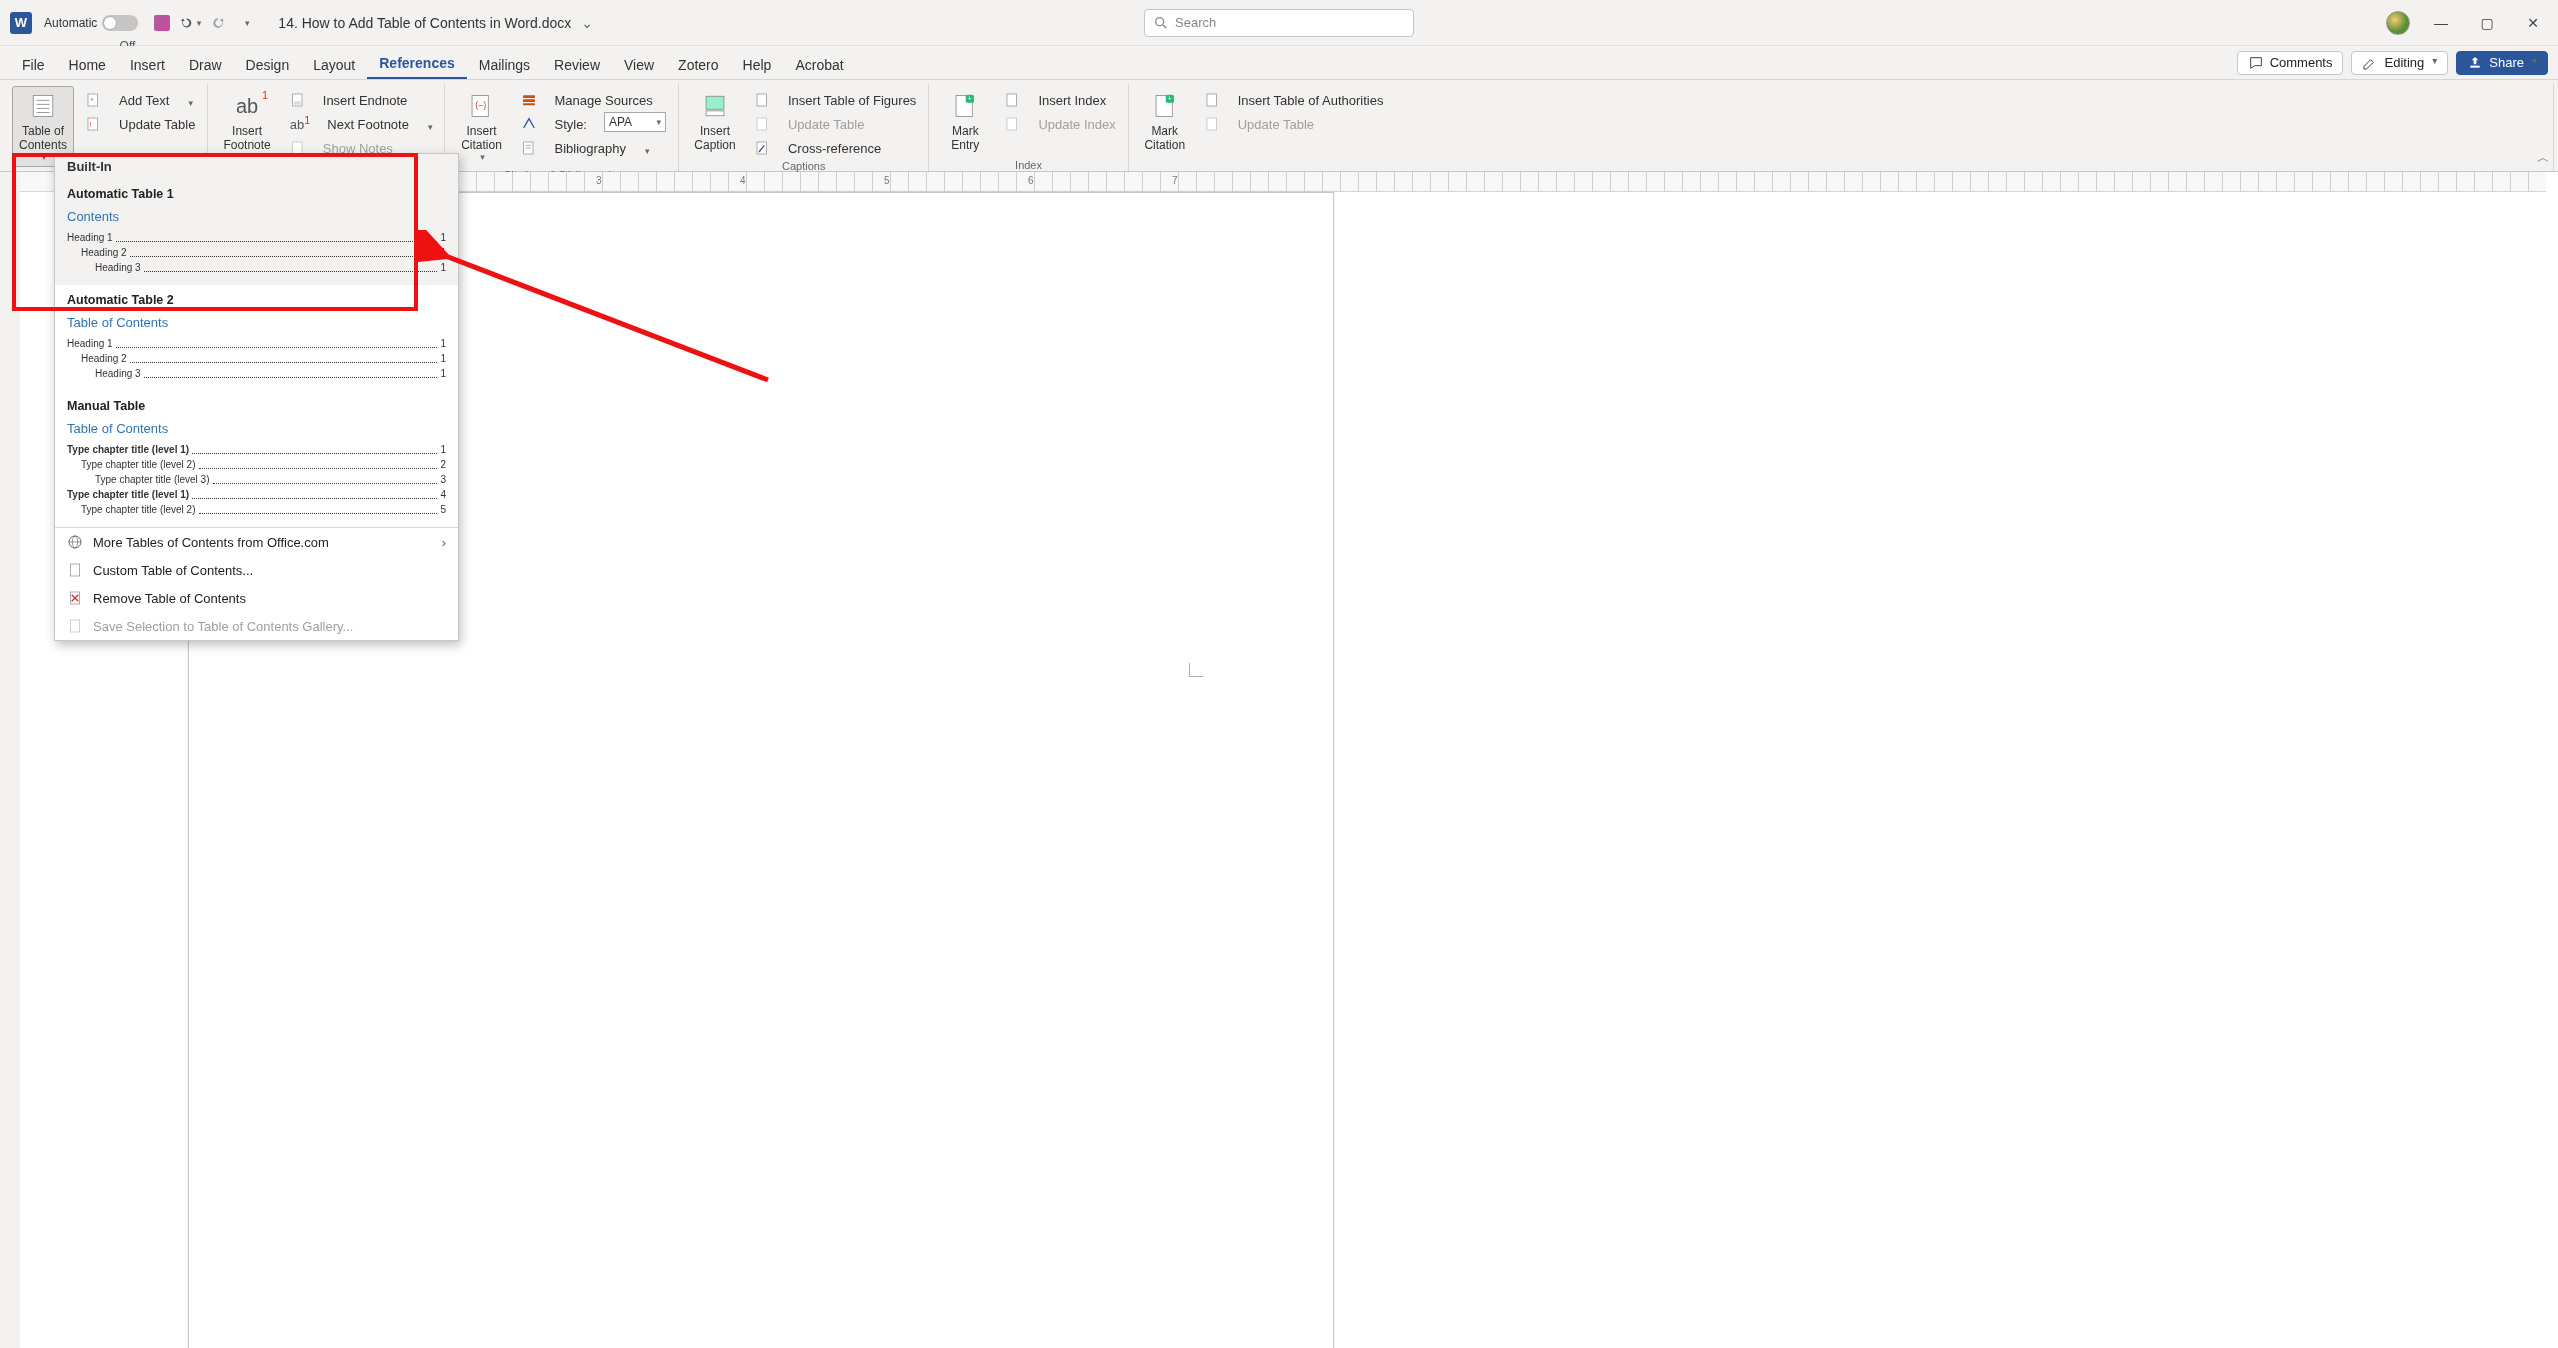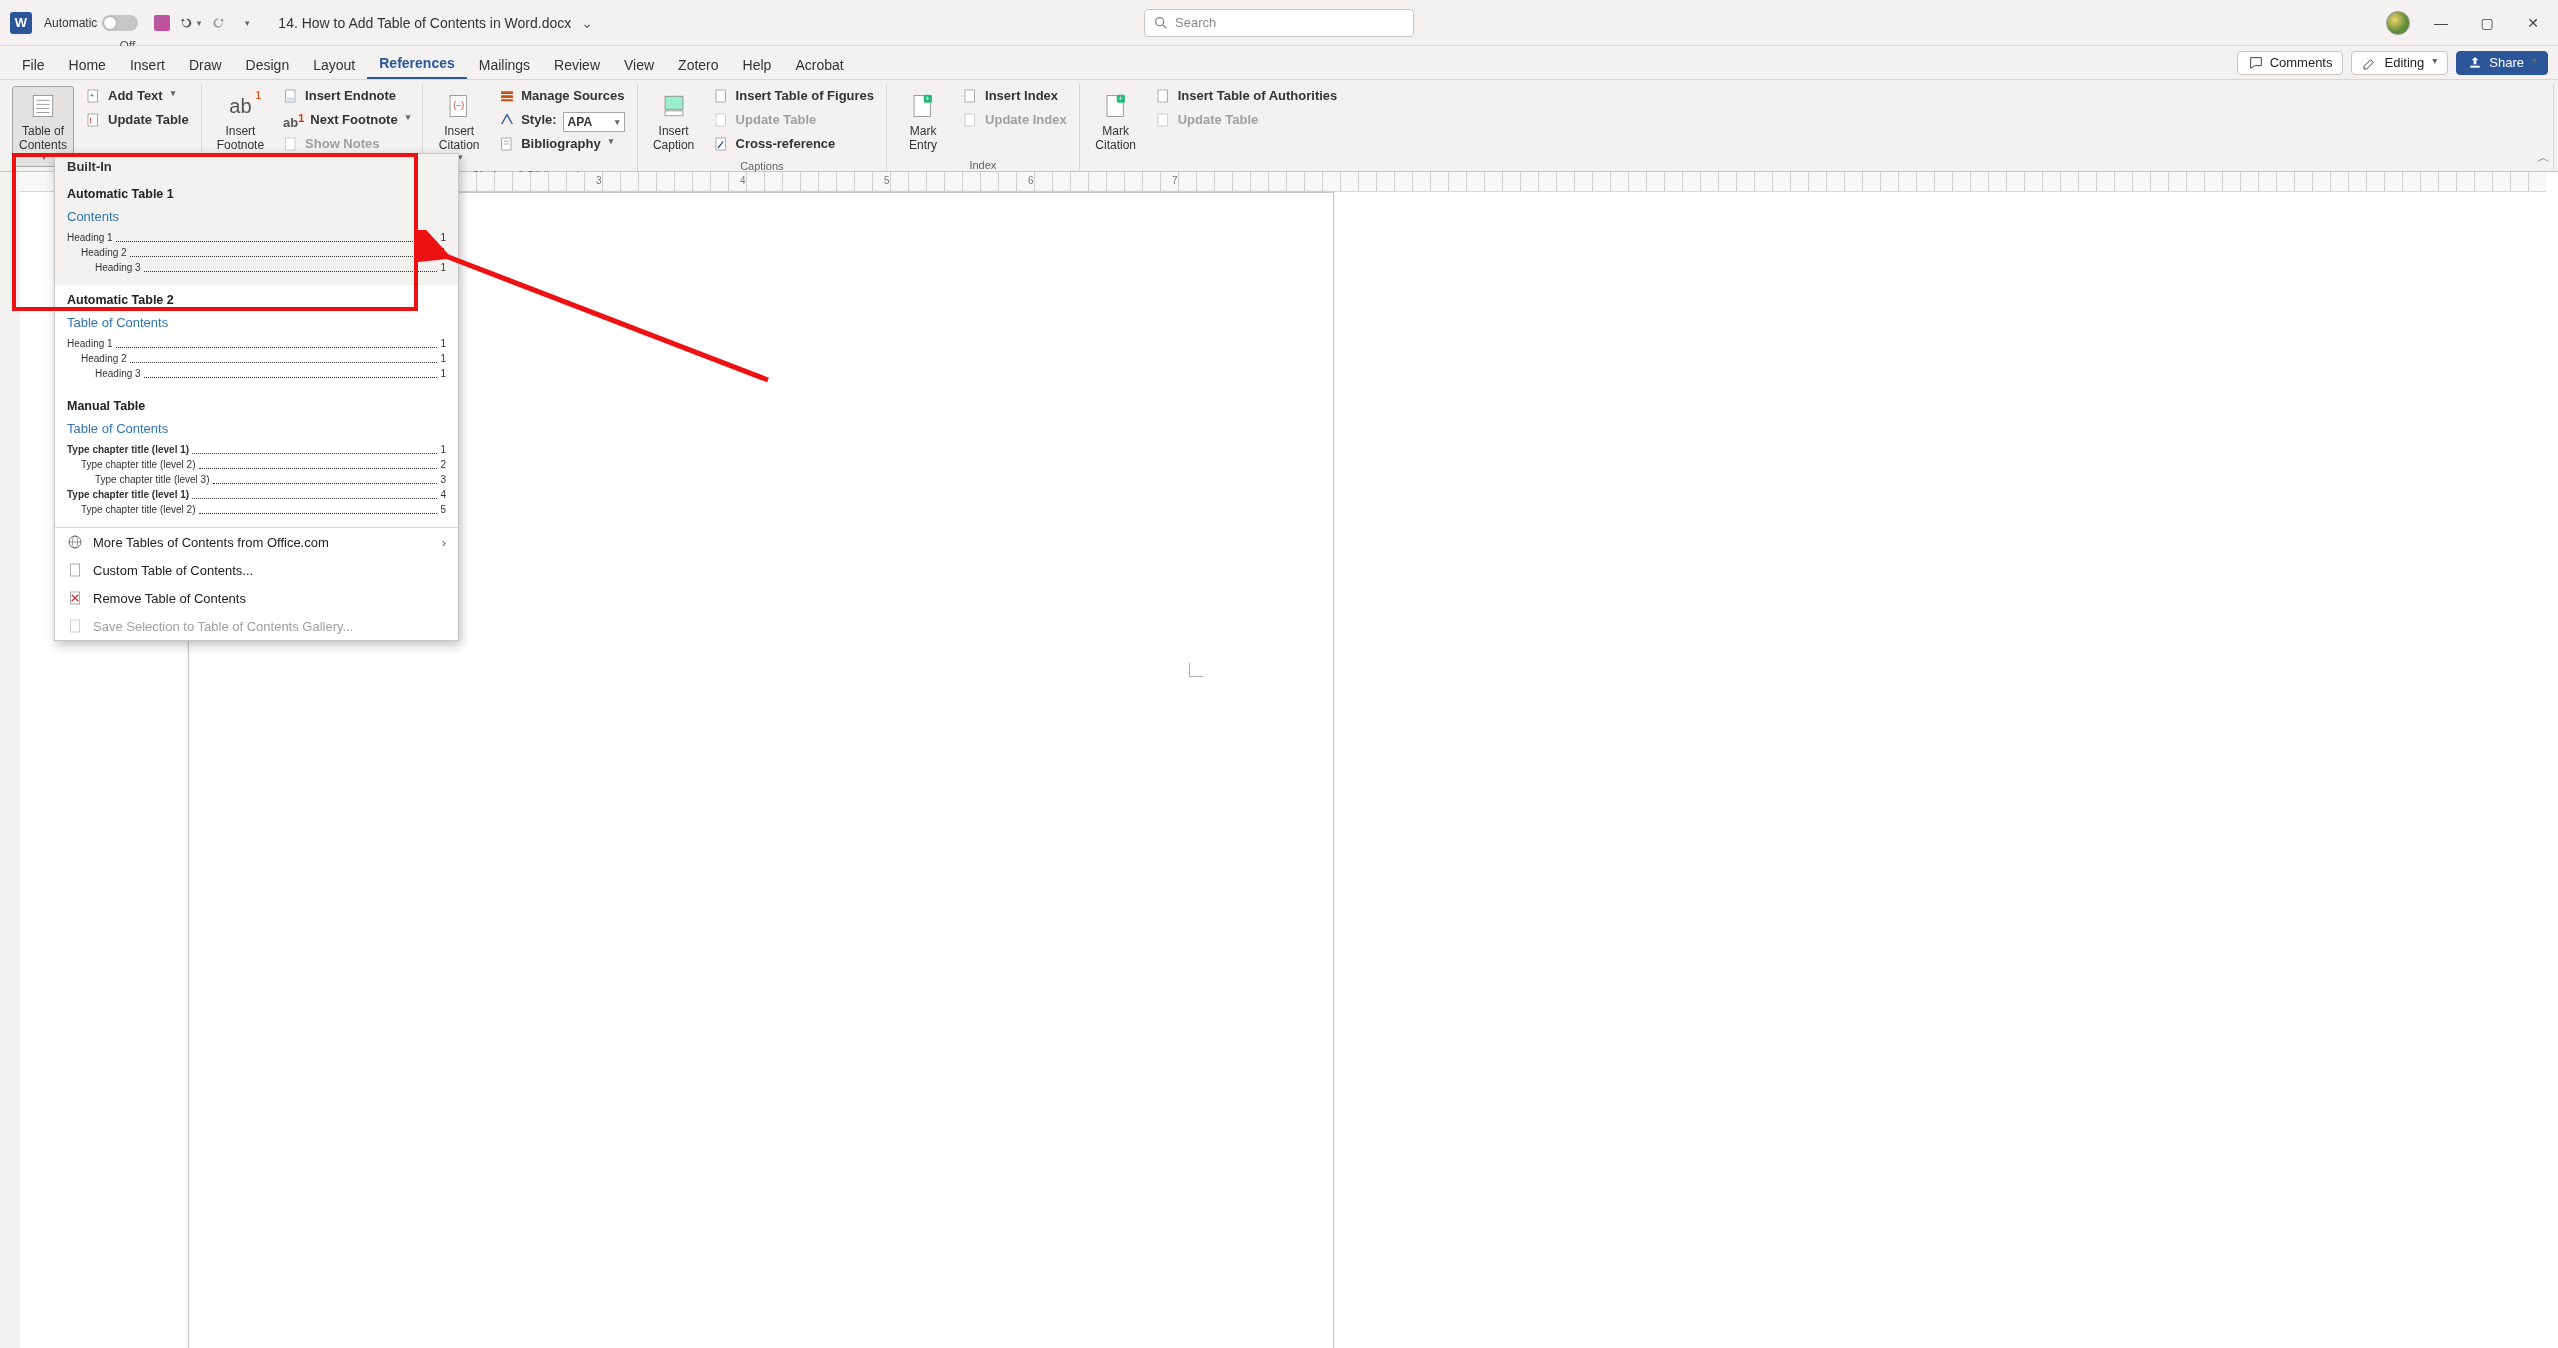--- a/index.html
+++ b/index.html
@@ -51,22 +51,22 @@
 .group { border-right:1px solid #d6d6d6; padding:2px 8px 0; display:flex; flex-direction:column;
   min-width:60px;}
 .group:last-child{border-right:none;}
 .group-body { flex:1; display:flex; gap:8px; align-items:flex-start;}
 .group-label { text-align:center; font-size:11px; color:#666; padding:2px 0 4px; white-space:nowrap;}
 .big-btn { display:flex; flex-direction:column; align-items:center; justify-content:flex-start;
   padding:4px 6px; cursor:pointer; min-width:56px; text-align:center; font-size:12px; color:#333;
   border:1px solid transparent; border-radius:3px;}
 .big-btn.active { background:#e3e2e0; border-color:#a6a6a6;}
 .big-btn .ic { width:30px; height:30px; margin-bottom:3px; display:flex;align-items:center;justify-content:center;}
-.small-btn { display:flex; align-items:flex-start; gap:6px; padding:2px 4px; font-size:13px; color:#333;
-  cursor:pointer; white-space:nowrap; height:24px;font-weight:bold;}
+.small-btn { display:flex; align-items:flex-end; gap:17px; padding:2px 4px; font-size:13px; color:#333;
+  cursor:pointer; white-space:nowrap; height:24px;}
 .small-btn.disabled { color:#a19f9d; }
 .small-col { display:flex; flex-direction:column; gap:0px;}
 .caret{font-size:9px; color:#666; margin-left:2px;}
 .style-select { border:1px solid #a6a6a6; font-size:12px; height:20px; width:62px; background:#fff;
   display:inline-flex; align-items:center; padding:0 4px; justify-content:space-between;}
 .ribbon-collapse { position:absolute; right:8px; bottom:4px; color:#666; cursor:pointer; }
 
 
 .doc-area { position:absolute; top:172px; left:0; right:0; bottom:0; background:#ffffff; }
 .gutter { position:absolute; left:0; top:0; bottom:0; width:20px; background:#f3f2f1; }

